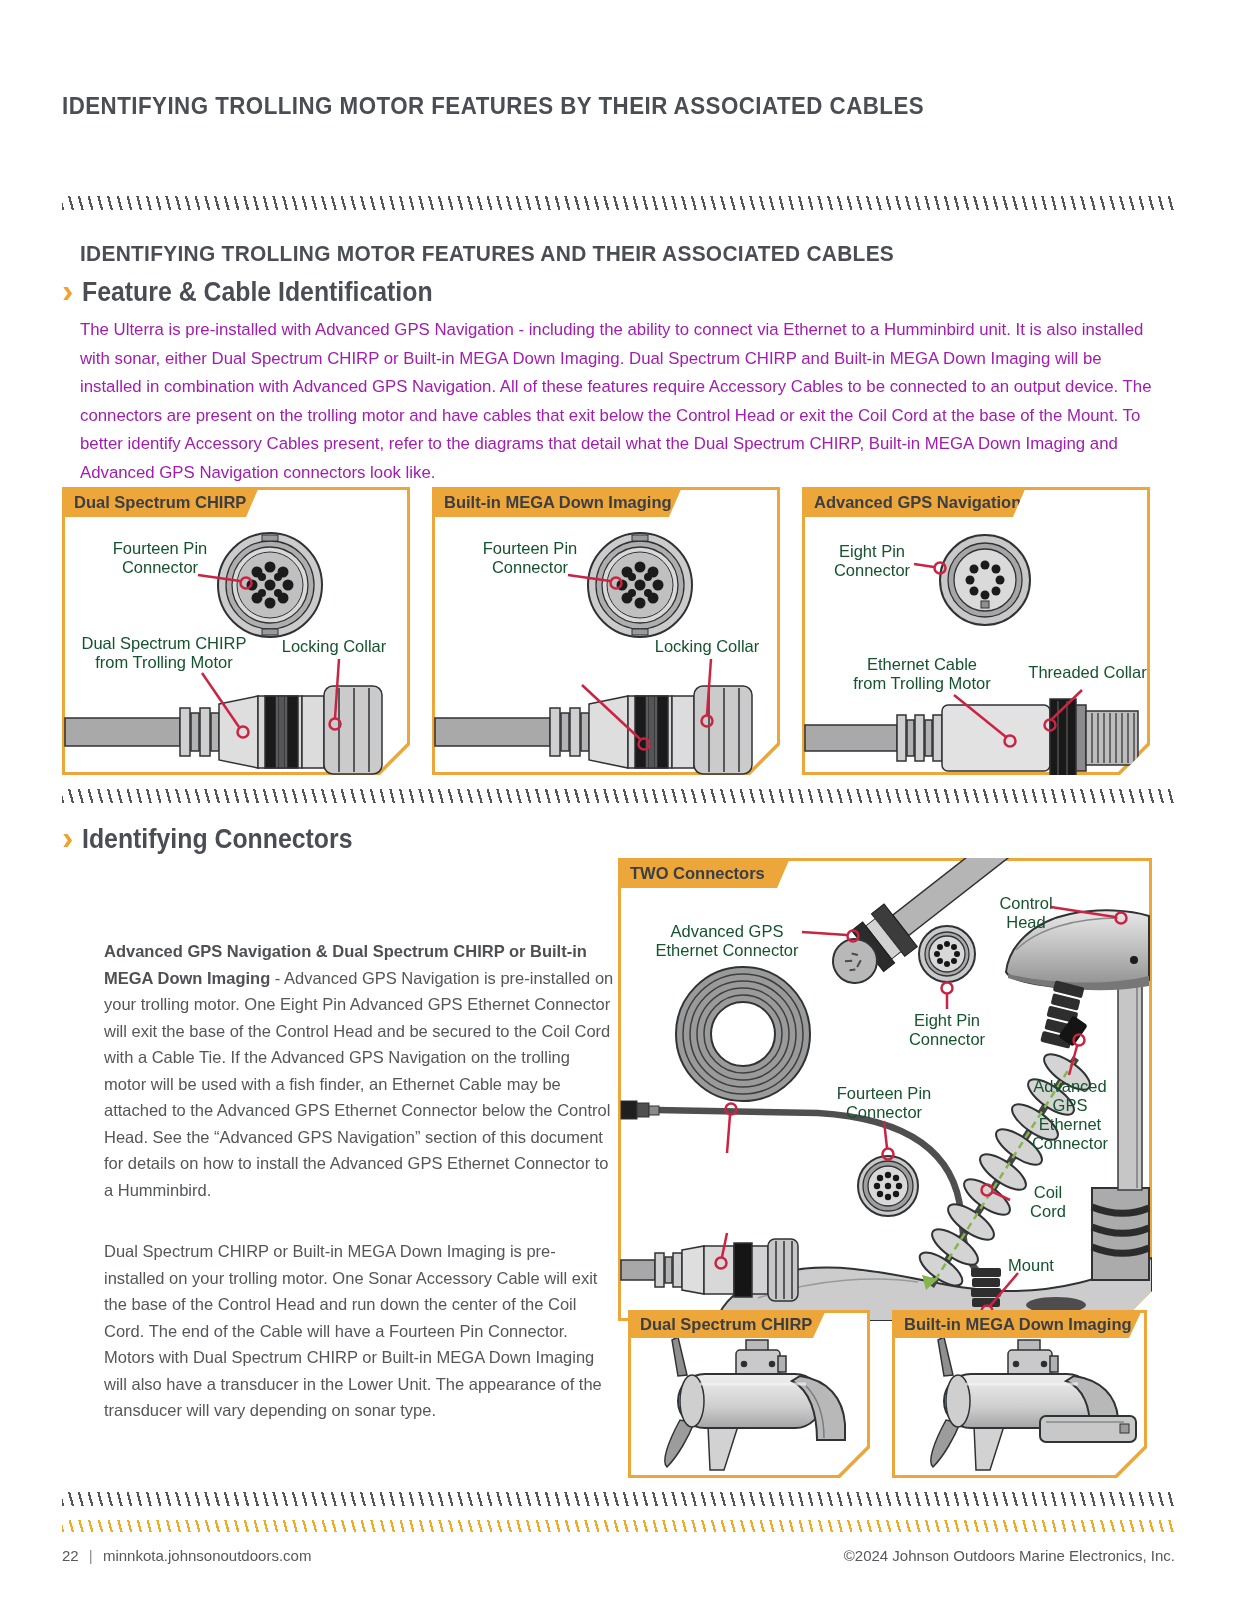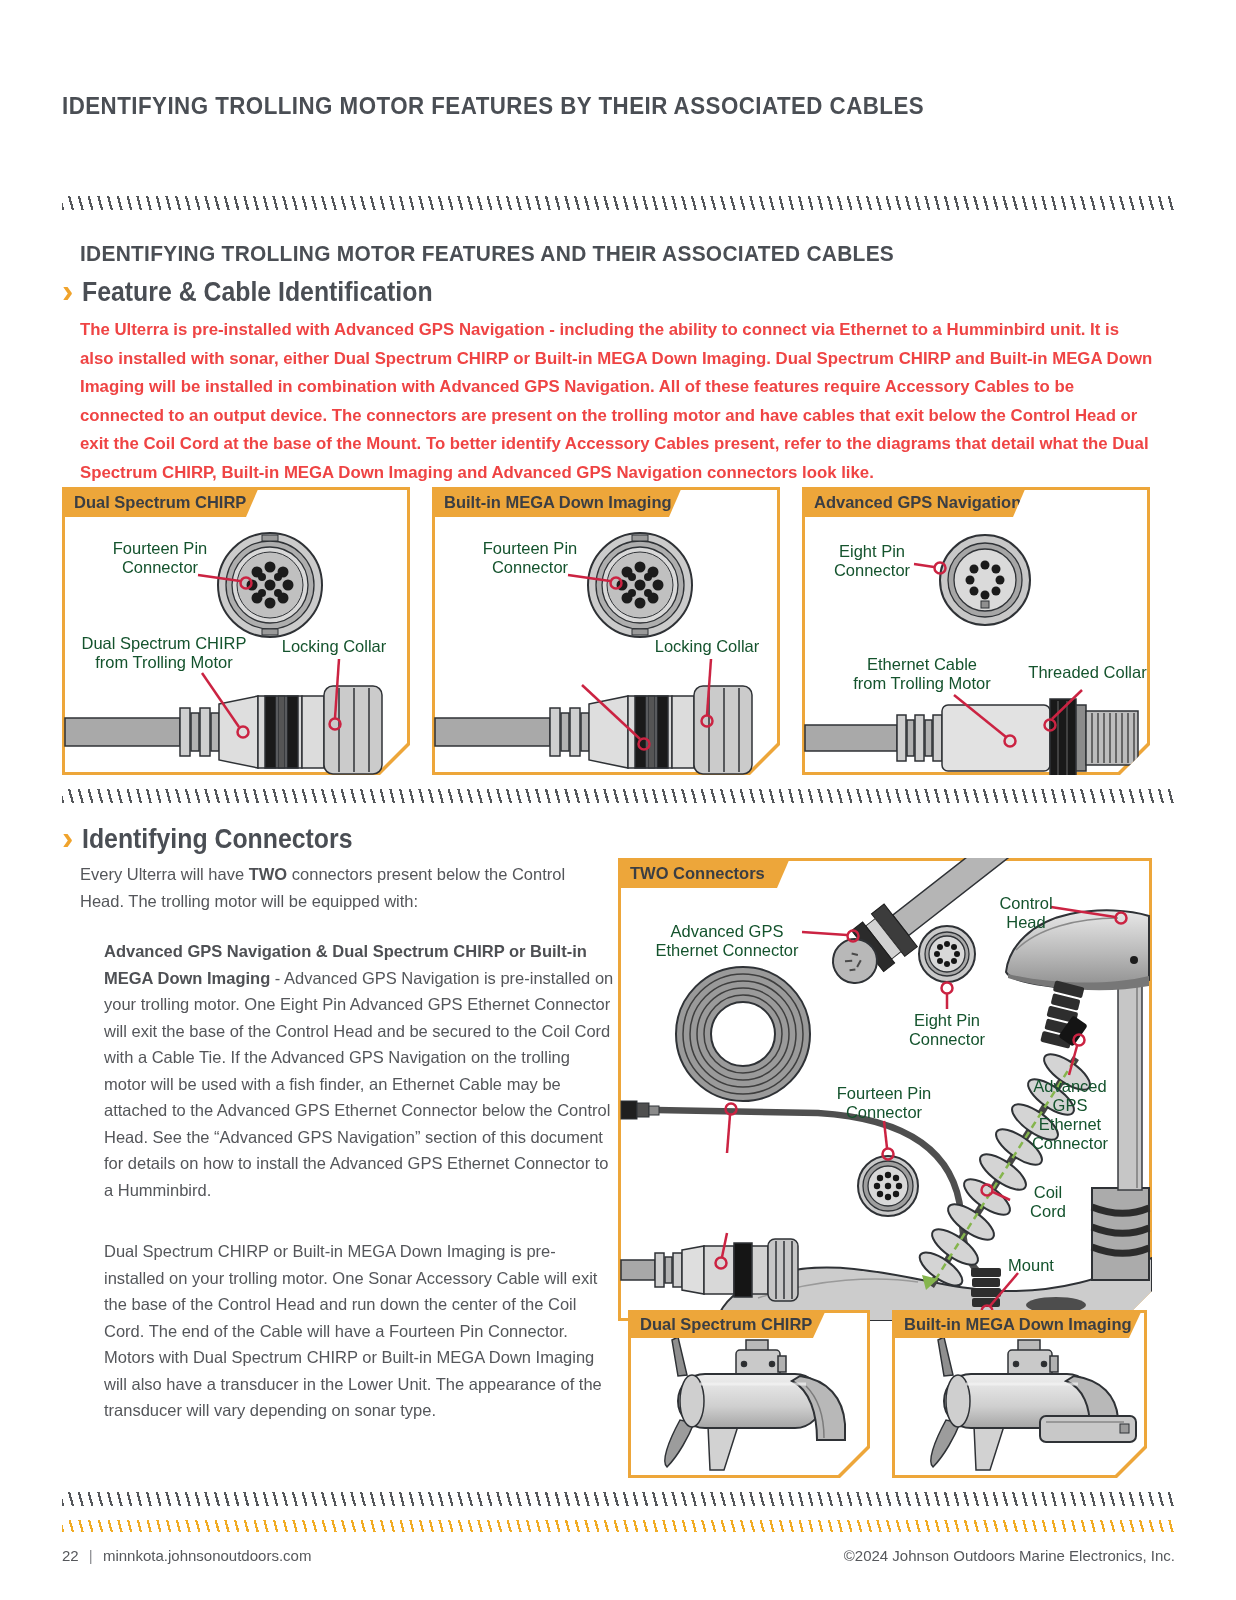--- a/index.html
+++ b/index.html
@@ -9,21 +9,21 @@
     font-family:"Liberation Sans", sans-serif; color:#54565a; overflow:hidden;
   }
   .abs { position:absolute; }
   .hatch-gray { height:14px; background:repeating-linear-gradient(75deg,#54565a 0 2.2px,transparent 2.2px 9.4px); }
   .hatch-yellow { height:12px; background:repeating-linear-gradient(75deg,#f0ab24 0 2.2px,transparent 2.2px 9.4px); }
   .h-main { font-size:24px; font-weight:bold; color:#4a4e54; letter-spacing:.5px; transform:scaleX(.93); transform-origin:left top; white-space:nowrap; }
   .h-sec  { font-size:22px; font-weight:bold; color:#4a4e54; letter-spacing:.3px; transform:scaleX(.95); transform-origin:left top; white-space:nowrap; }
   .h-sub  { display:flex; align-items:flex-start; gap:9px; }
   .h-sub .chev { color:#f0a32c; font-size:34px; font-weight:bold; line-height:26px; }
   .h-sub .txt  { font-size:27px; font-weight:bold; color:#4a4e54; transform:scaleX(.92); transform-origin:left top; white-space:nowrap; }
-  .body-text { font-size:16.8px; line-height:28.6px; color:#ef4444;font-weight:bold; }
+  .body-text { font-size:16.8px; line-height:28.6px; color:#a21caf; }
   .col-text  { font-size:16.5px; line-height:26.5px; color:#54565a; }
   .b { font-weight:bold; color:#4e5054; }
   .ybox { position:absolute; background:#eda63a;
           clip-path:polygon(0 0,100% 0,100% calc(100% - 30px),calc(100% - 30px) 100%,0 100%); }
   .ybox .inner { position:absolute; inset:3px; background:#fff; z-index:0;
           clip-path:polygon(0 0,100% 0,100% calc(100% - 29px),calc(100% - 29px) 100%,0 100%); }
   .tab { position:absolute; top:0; left:0; height:30px; background:#eda63a; z-index:2;
          color:#3b3e43; font-weight:bold; font-size:16.5px; line-height:30px; padding-left:12px;
          clip-path:polygon(0 0,100% 0,calc(100% - 13px) 100%,0 100%); white-space:nowrap; }
   .diagram { position:absolute; inset:0; z-index:1; }
@@ -233,23 +233,20 @@
     <div class="lbl" style="left:208px; top:176px; width:155px;">Threaded Collar</div>
   </div>
 
   <div class="abs hatch-gray" style="left:62px; top:789px; width:1113px;"></div>
 
   <div class="abs h-sub" style="left:62px; top:824px;">
     <span class="chev">›</span>
     <span class="txt">Identifying Connectors</span>
   </div>
 
-  <div class="abs col-text" style="left:80px; top:861px; width:528px;">
-    <span>Every Ulterra will have </span><span class="b">TWO</span><span> connectors present below the Control Head. The trolling motor will be equipped with:</span>
-  </div>
 
   <div class="abs col-text" style="left:104px; top:938px; width:510px;">
     <span class="b">Advanced GPS Navigation &amp; Dual Spectrum CHIRP or Built-in MEGA Down Imaging</span><span> - Advanced GPS Navigation is pre-installed on your trolling motor. One Eight Pin Advanced GPS Ethernet Connector will exit the base of the Control Head and be secured to the Coil Cord with a Cable Tie. If the Advanced GPS Navigation on the trolling motor will be used with a fish finder, an Ethernet Cable may be attached to the Advanced GPS Ethernet Connector below the Control Head. See the “Advanced GPS Navigation” section of this document for details on how to install the Advanced GPS Ethernet Connector to a Humminbird.</span>
   </div>
 
   <div class="abs col-text" style="left:104px; top:1238px; width:510px;">Dual Spectrum CHIRP or Built-in MEGA Down Imaging is pre-installed on your trolling motor. One Sonar Accessory Cable will exit the base of the Control Head and run down the center of the Coil Cord. The end of the Cable will have a Fourteen Pin Connector. Motors with Dual Spectrum CHIRP or Built-in MEGA Down Imaging will also have a transducer in the Lower Unit. The appearance of the transducer will vary depending on sonar type.</div>
 
   <div class="ybox" style="left:618px; top:858px; width:534px; height:463px;">
     <div class="inner"></div>
     <div class="tab" style="width:172px;">TWO Connectors</div>

